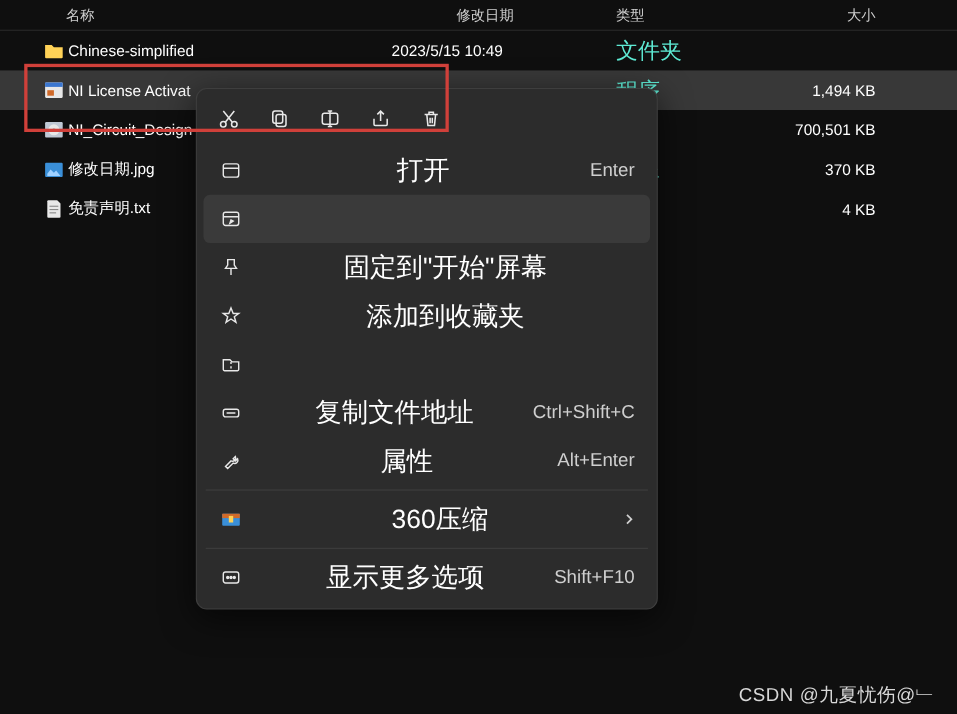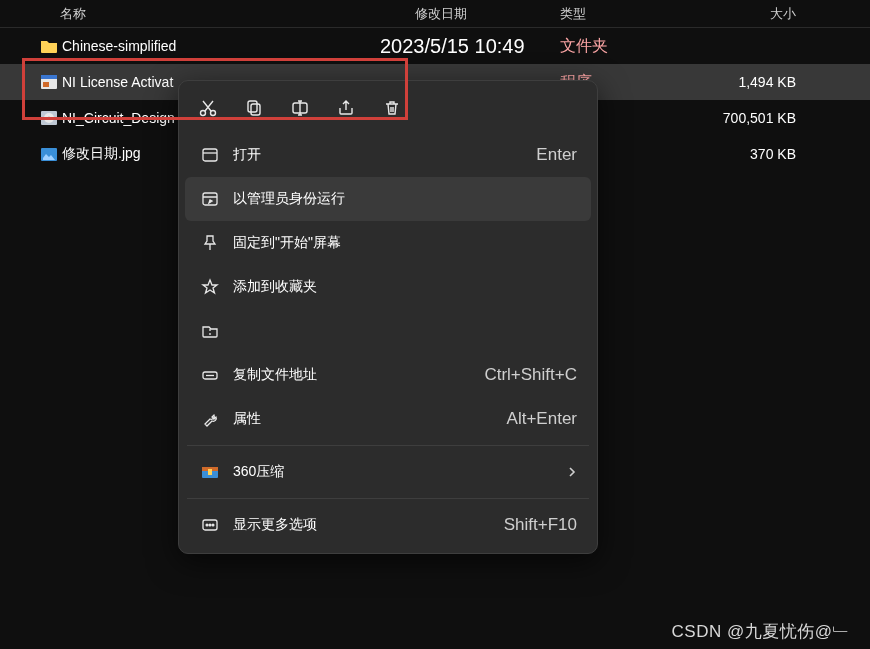--- a/index.html
+++ b/index.html
@@ -7,31 +7,31 @@
   .table-header { display: flex; align-items: center; height: 28px; font-size: 13px; color: #d0d0d0; border-bottom: 1px solid #2a2a2a; padding-left: 28px; }
   .col-name { position: absolute; left: 60px; }
   .col-date { position: absolute; left: 376px; margin-left: 39px; }
   .col-type { position: absolute; left: 560px; }
   .col-size { position: absolute; right: 74px; }
   .rows { position: relative; }
   .row { position: relative; height: 36px; display: flex; align-items: center; }
   .row.selected { background: #383838; }
   .row .icon { position: absolute; left: 40px; width: 18px; height: 18px; display: flex; align-items: center; justify-content: center; }
   .row .name { position: absolute; left: 62px; font-size: 14px; color: #fff; white-space: nowrap; }
-  .row .date { position: absolute; left: 380px; font-size: 20px; color: #fff; }
-  .row .type { position: absolute; left: 560px; font-size: 16px; color: #fca5a5; }
+  .row .date { position: absolute; left: 356px; font-size: 14px; color: #fff; }
+  .row .type { position: absolute; left: 560px; font-size: 20px; color: #5eead4; }
   .row .size { position: absolute; right: 74px; font-size: 14px; color: #fff; text-align: right; }
   .highlight-box { position: absolute; left: 22px; top: 58px; width: 386px; height: 62px; border: 3px solid #d0403a; pointer-events: none; z-index: 20; }
   .context-menu { position: absolute; left: 178px; top: 80px; width: 420px; background: #2c2c2c; border: 1px solid #3e3e3e; border-radius: 10px; box-shadow: 0 8px 30px rgba(0,0,0,0.6); padding: 6px; z-index: 10; }
   .cm-toolbar { display: flex; gap: 4px; padding: 2px 2px 6px 2px; }
   .cm-tool { width: 42px; height: 38px; display: flex; align-items: center; justify-content: center; border-radius: 6px; cursor: pointer; }
   .cm-item { display: flex; align-items: center; height: 44px; padding: 0 14px; border-radius: 6px; cursor: pointer; }
   .cm-item.highlight { background: #3a3a3a; }
   .cm-item .cm-icon { width: 22px; display: flex; align-items: center; justify-content: center; margin-right: 12px; }
-  .cm-item .cm-label { font-size: 14px; color: #fff; flex: 1; }
+  .cm-item .cm-label { font-size: 24px; color: #fff; flex: 1; text-align: center; }
   .cm-item .cm-shortcut { font-size: 17px; color: #cfcfcf; }
   .cm-sep { height: 1px; background: #3e3e3e; margin: 4px 2px; }
   .watermark { position: absolute; bottom: 6px; right: 20px; color: #d8d8d8; font-size: 17px; letter-spacing: 0.5px; }
   svg { display: block; }
 </style>
 </head>
 <body>
 
 <div class="table-header">
   <span class="col-name">名称</span>
@@ -85,20 +85,33 @@
       <svg width="18" height="15" viewBox="0 0 18 15">
           <rect x="1" y="1" width="16" height="13" rx="1" fill="#3a8fd8"></rect>
           <path d="M3 11l3-4 3 3 2-2 4 5H3z" fill="#9fd0ff"></path>
         </svg>
     </span>
     <span class="name">修改日期.jpg</span>
     <span class="type">图像</span>
     <span class="size">370 KB</span>
   </div>
 
+  <div class="row">
+    <span class="icon">
+      <svg width="15" height="18" viewBox="0 0 15 18">
+          <path d="M2 1h8l3 3v12a1 1 0 0 1-1 1H2a1 1 0 0 1-1-1V2a1 1 0 0 1 1-1z" fill="#e8e8e8"></path>
+          <rect x="3" y="6" width="8" height="1" fill="#888"></rect>
+          <rect x="3" y="9" width="8" height="1" fill="#888"></rect>
+          <rect x="3" y="12" width="6" height="1" fill="#888"></rect>
+        </svg>
+    </span>
+    <span class="name">免责声明.txt</span>
+    <span class="type">档</span>
+    <span class="size">4 KB</span>
+  </div>
 </div>
 
 <div class="highlight-box"></div>
 
 <div class="context-menu">
 
   <div class="cm-toolbar">
     <div class="cm-tool">
       <svg width="20" height="20" viewBox="0 0 20 20" stroke="#e8e8e8" fill="none" stroke-width="1.4">
           <circle cx="5" cy="15" r="2.5"></circle>
@@ -141,21 +154,20 @@
     <span class="cm-shortcut">Enter</span>
   </div>
 
   <div class="cm-item highlight">
     <span class="cm-icon">
       <svg width="18" height="18" viewBox="0 0 18 18" stroke="#e8e8e8" fill="none" stroke-width="1.3">
           <rect x="2" y="3" width="14" height="12" rx="2"></rect>
           <path d="M2 7h14M9 10l-1 3 3-2-2-1z" fill="#e8e8e8"></path>
         </svg>
     </span>
-    <span class="cm-label">以管理员身份运行</span>
   </div>
 
   <div class="cm-item">
     <span class="cm-icon">
       <svg width="18" height="18" viewBox="0 0 18 18" stroke="#e8e8e8" fill="none" stroke-width="1.3">
           <path d="M6 2l6 0 0 5 2 3-10 0 2-3zM9 10v6"></path>
         </svg>
     </span>
     <span class="cm-label">固定到"开始"屏幕</span>
   </div>

